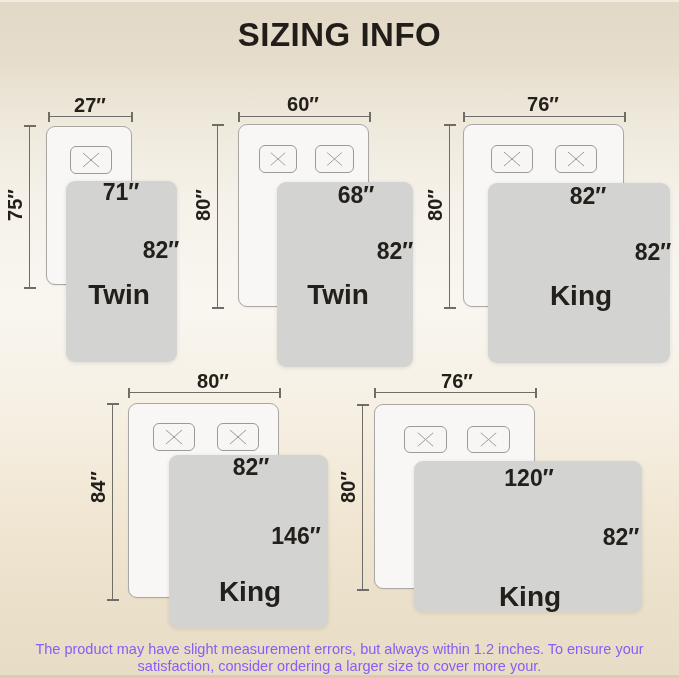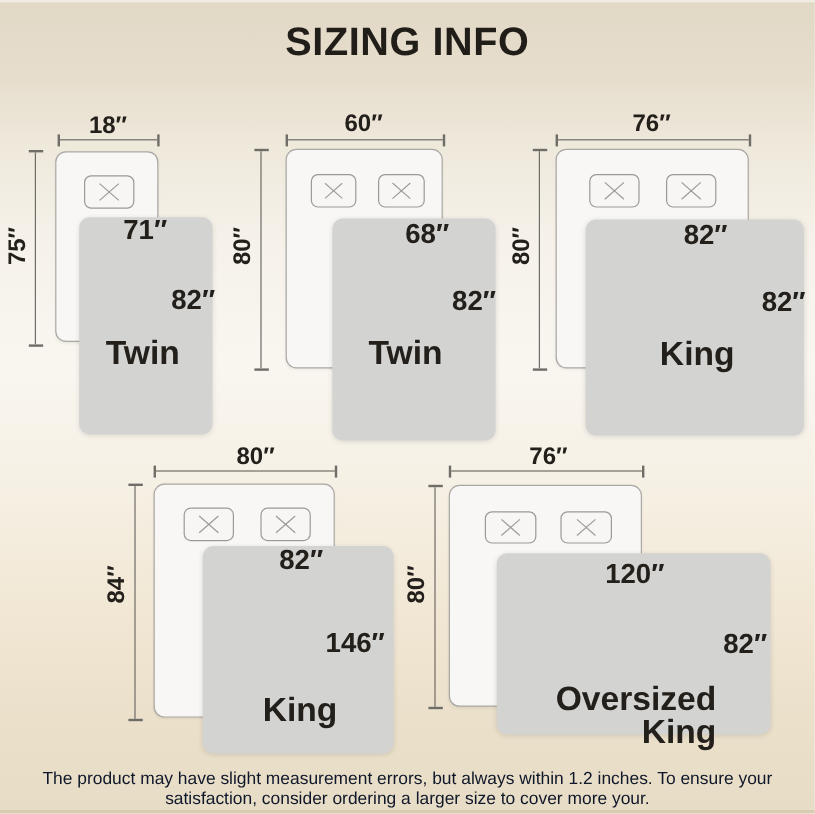--- a/index.html
+++ b/index.html
@@ -36,33 +36,33 @@
   .vrot{transform:translate(-50%,-50%) rotate(-90deg);}
   .dim-label{font-size:20px;}
   .blk-label{font-size:23px;}
   .name-label{font-size:28px;line-height:27px;text-align:right;}
   .hdim{position:absolute;z-index:1;height:10px;border-left:2px solid #6f6d68;border-right:2px solid #6f6d68;}
   .hdim::after{content:"";position:absolute;left:0;right:0;top:4px;border-top:1.5px solid #6f6d68;}
   .vdim{position:absolute;z-index:1;width:12px;border-top:2px solid #6f6d68;border-bottom:2px solid #6f6d68;}
   .vdim::after{content:"";position:absolute;top:0;bottom:0;left:5px;border-left:1.5px solid #6f6d68;}
   .footer{
     position:absolute;left:0;width:679px;z-index:5;text-align:center;
-    font-size:14.5px;color:#0f172a;
+    font-size:14.5px;color:#8b5cf6;
   }
 </style>
 </head>
 <body>
 
 <div class="top-edge"></div>
 
 <div class="page-title">SIZING INFO</div>
 
 <div>
   <div class="hdim" style="left:48px;top:112px;width:81px;"></div>
-  <span class="clabel dim-label" style="left:90px;top:105px;">18″</span>
+  <span class="clabel dim-label" style="left:90px;top:105px;">27″</span>
   <div class="vdim" style="left:24px;top:125px;height:160px;"></div>
   <span class="clabel dim-label vrot" style="left:15px;top:205px;">75″</span>
   <div class="bed" style="left:46px;top:126px;width:84px;height:157px;"></div>
   <div class="pillow" style="left:70px;top:146px;width:40px;height:26px;">
     <svg viewBox="0 0 40 26">
         <line x1="12" y1="6" x2="28" y2="20" stroke="#9a9a98" stroke-width="1"></line>
         <line x1="28" y1="6" x2="12" y2="20" stroke="#9a9a98" stroke-width="1"></line>
       </svg>
   </div>
   <div class="blanket" style="left:66px;top:181px;width:111px;height:181px;"></div>
@@ -160,21 +160,20 @@
   <div class="pillow" style="left:467px;top:426px;width:41px;height:25px;">
     <svg viewBox="0 0 40 26">
         <line x1="12" y1="6" x2="28" y2="20" stroke="#9a9a98" stroke-width="1"></line>
         <line x1="28" y1="6" x2="12" y2="20" stroke="#9a9a98" stroke-width="1"></line>
       </svg>
   </div>
   <div class="blanket" style="left:414px;top:461px;width:228px;height:151px;"></div>
   <span class="clabel blk-label" style="left:529px;top:478px;">120″</span>
   <span class="clabel blk-label" style="left:621px;top:537px;">82″</span>
   <span class="clabel name-label" style="left:530px;top:596px;">
-      <span style="display:block;">Oversized</span>
       <span style="display:block;">King</span>
     </span>
 </div>
 
 <div class="footer" style="top:641px;">The product may have slight measurement errors, but always within 1.2 inches. To ensure your</div>
 <div class="footer" style="top:658px;">satisfaction, consider ordering a larger size to cover more your.</div>
 
 <div class="bottom-edge"></div>
 
 </body></html>

